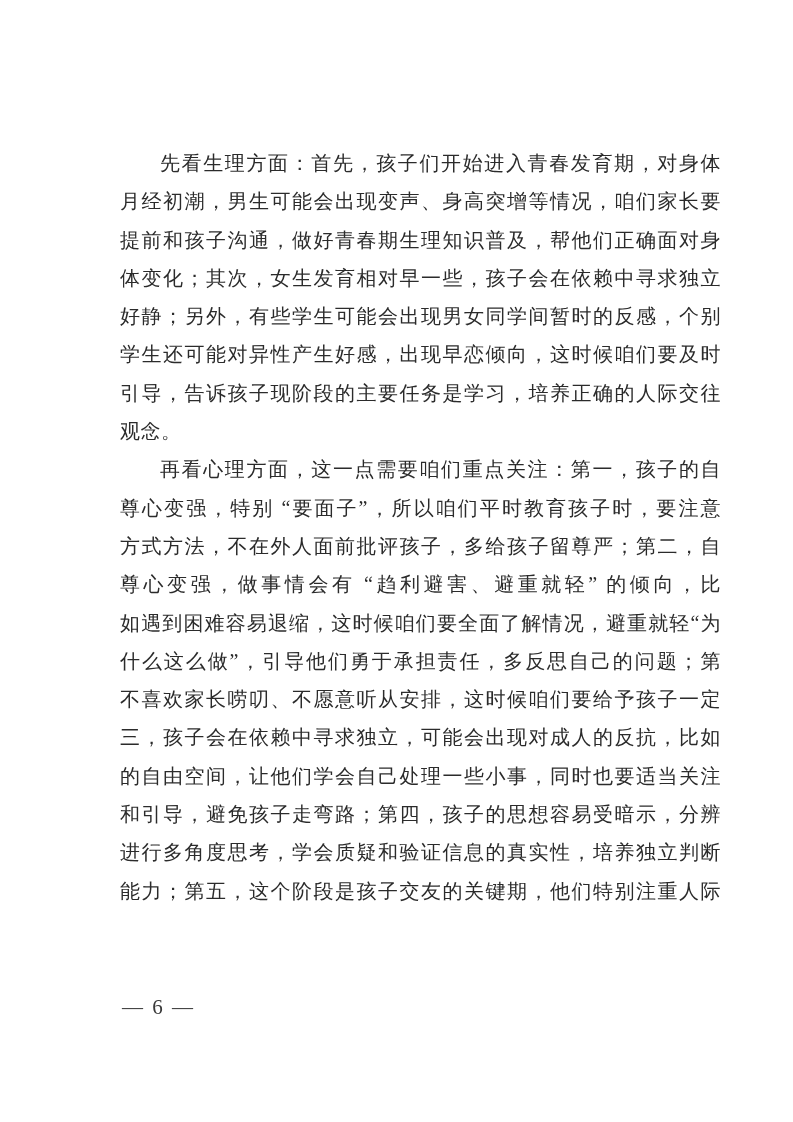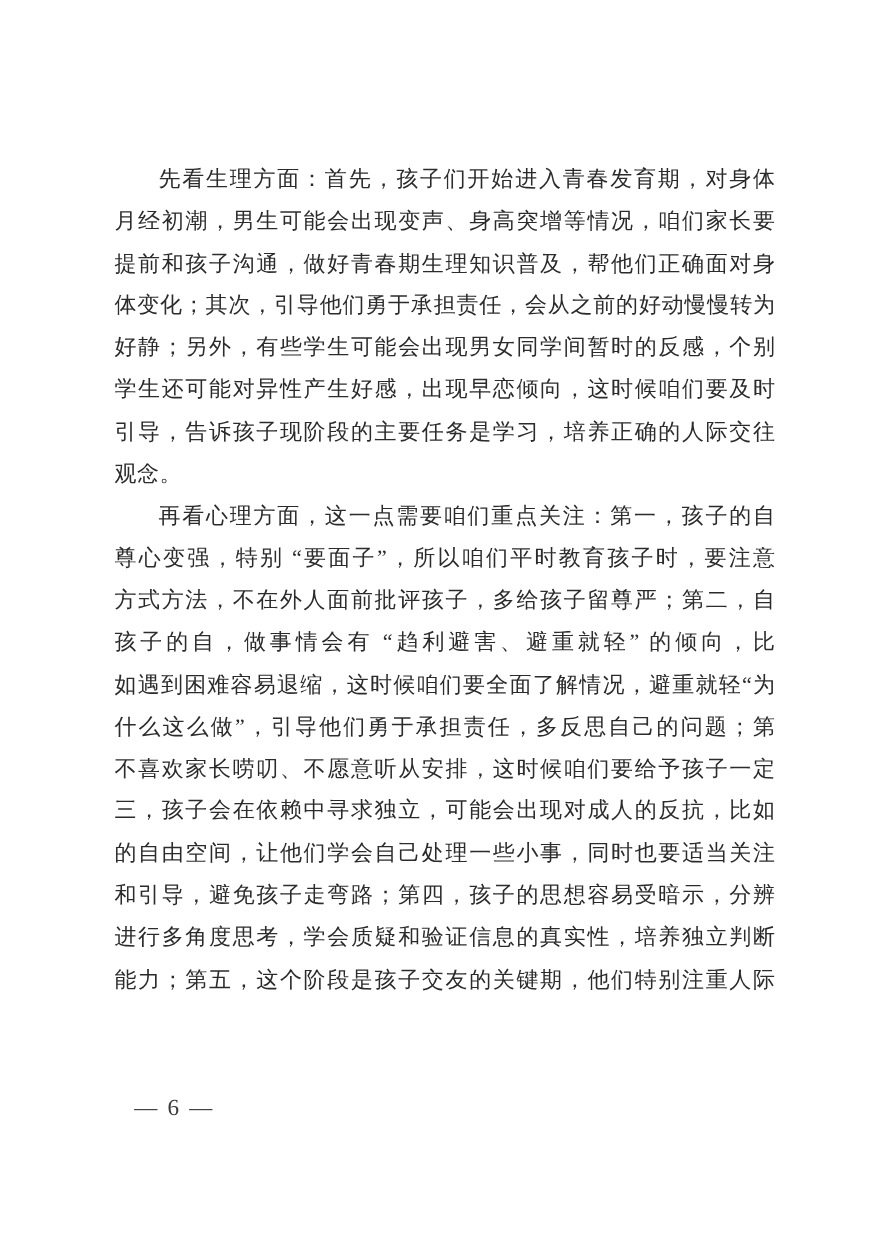--- a/index.html
+++ b/index.html
@@ -11,21 +11,21 @@
     position: relative;
     width: 793px;
     height: 1122px;
     background: #ffffff;
     overflow: hidden;
     font-family: "Liberation Serif", "DejaVu Serif", serif;
     color: #2b2b2b;
   }
   .text-block {
     position: absolute;
-    left: 104px;
+    left: 120px;
     top: 144px;
     width: 601px;
   }
   .para {
     margin: 0;
     padding: 0;
   }
   .line {
     font-size: 20px;
     line-height: 38.3px;
@@ -57,32 +57,32 @@
 <body>
 
 <div class="page">
 
   <div class="text-block">
 
     <div class="para">
       <div class="line first">先看生理方面：首先，孩子们开始进入青春发育期，对身体</div>
       <div class="line">月经初潮，男生可能会出现变声、身高突增等情况，咱们家长要</div>
       <div class="line">提前和孩子沟通，做好青春期生理知识普及，帮他们正确面对身</div>
-      <div class="line">体变化；其次，引导他们勇于承担责任，会从之前的好动慢慢转为</div>
+      <div class="line">体变化；其次，女生发育相对早一些，孩子会在依赖中寻求独立</div>
       <div class="line">好静；另外，有些学生可能会出现男女同学间暂时的反感，个别</div>
       <div class="line">学生还可能对异性产生好感，出现早恋倾向，这时候咱们要及时</div>
       <div class="line">引导，告诉孩子现阶段的主要任务是学习，培养正确的人际交往</div>
       <div class="line short">观念。</div>
     </div>
 
     <div class="para">
       <div class="line first">再看心理方面，这一点需要咱们重点关注：第一，孩子的自</div>
       <div class="line">尊心变强，特别 “要面子”，所以咱们平时教育孩子时，要注意</div>
       <div class="line">方式方法，不在外人面前批评孩子，多给孩子留尊严；第二，自</div>
-      <div class="line">孩子的自，做事情会有 “趋利避害、避重就轻” 的倾向，比</div>
+      <div class="line">尊心变强，做事情会有 “趋利避害、避重就轻” 的倾向，比</div>
       <div class="line">如遇到困难容易退缩，这时候咱们要全面了解情况，避重就轻“为</div>
       <div class="line">什么这么做”，引导他们勇于承担责任，多反思自己的问题；第</div>
       <div class="line">不喜欢家长唠叨、不愿意听从安排，这时候咱们要给予孩子一定</div>
       <div class="line">三，孩子会在依赖中寻求独立，可能会出现对成人的反抗，比如</div>
       <div class="line">的自由空间，让他们学会自己处理一些小事，同时也要适当关注</div>
       <div class="line">和引导，避免孩子走弯路；第四，孩子的思想容易受暗示，分辨</div>
       <div class="line">进行多角度思考，学会质疑和验证信息的真实性，培养独立判断</div>
       <div class="line">能力；第五，这个阶段是孩子交友的关键期，他们特别注重人际</div>
     </div>
 

